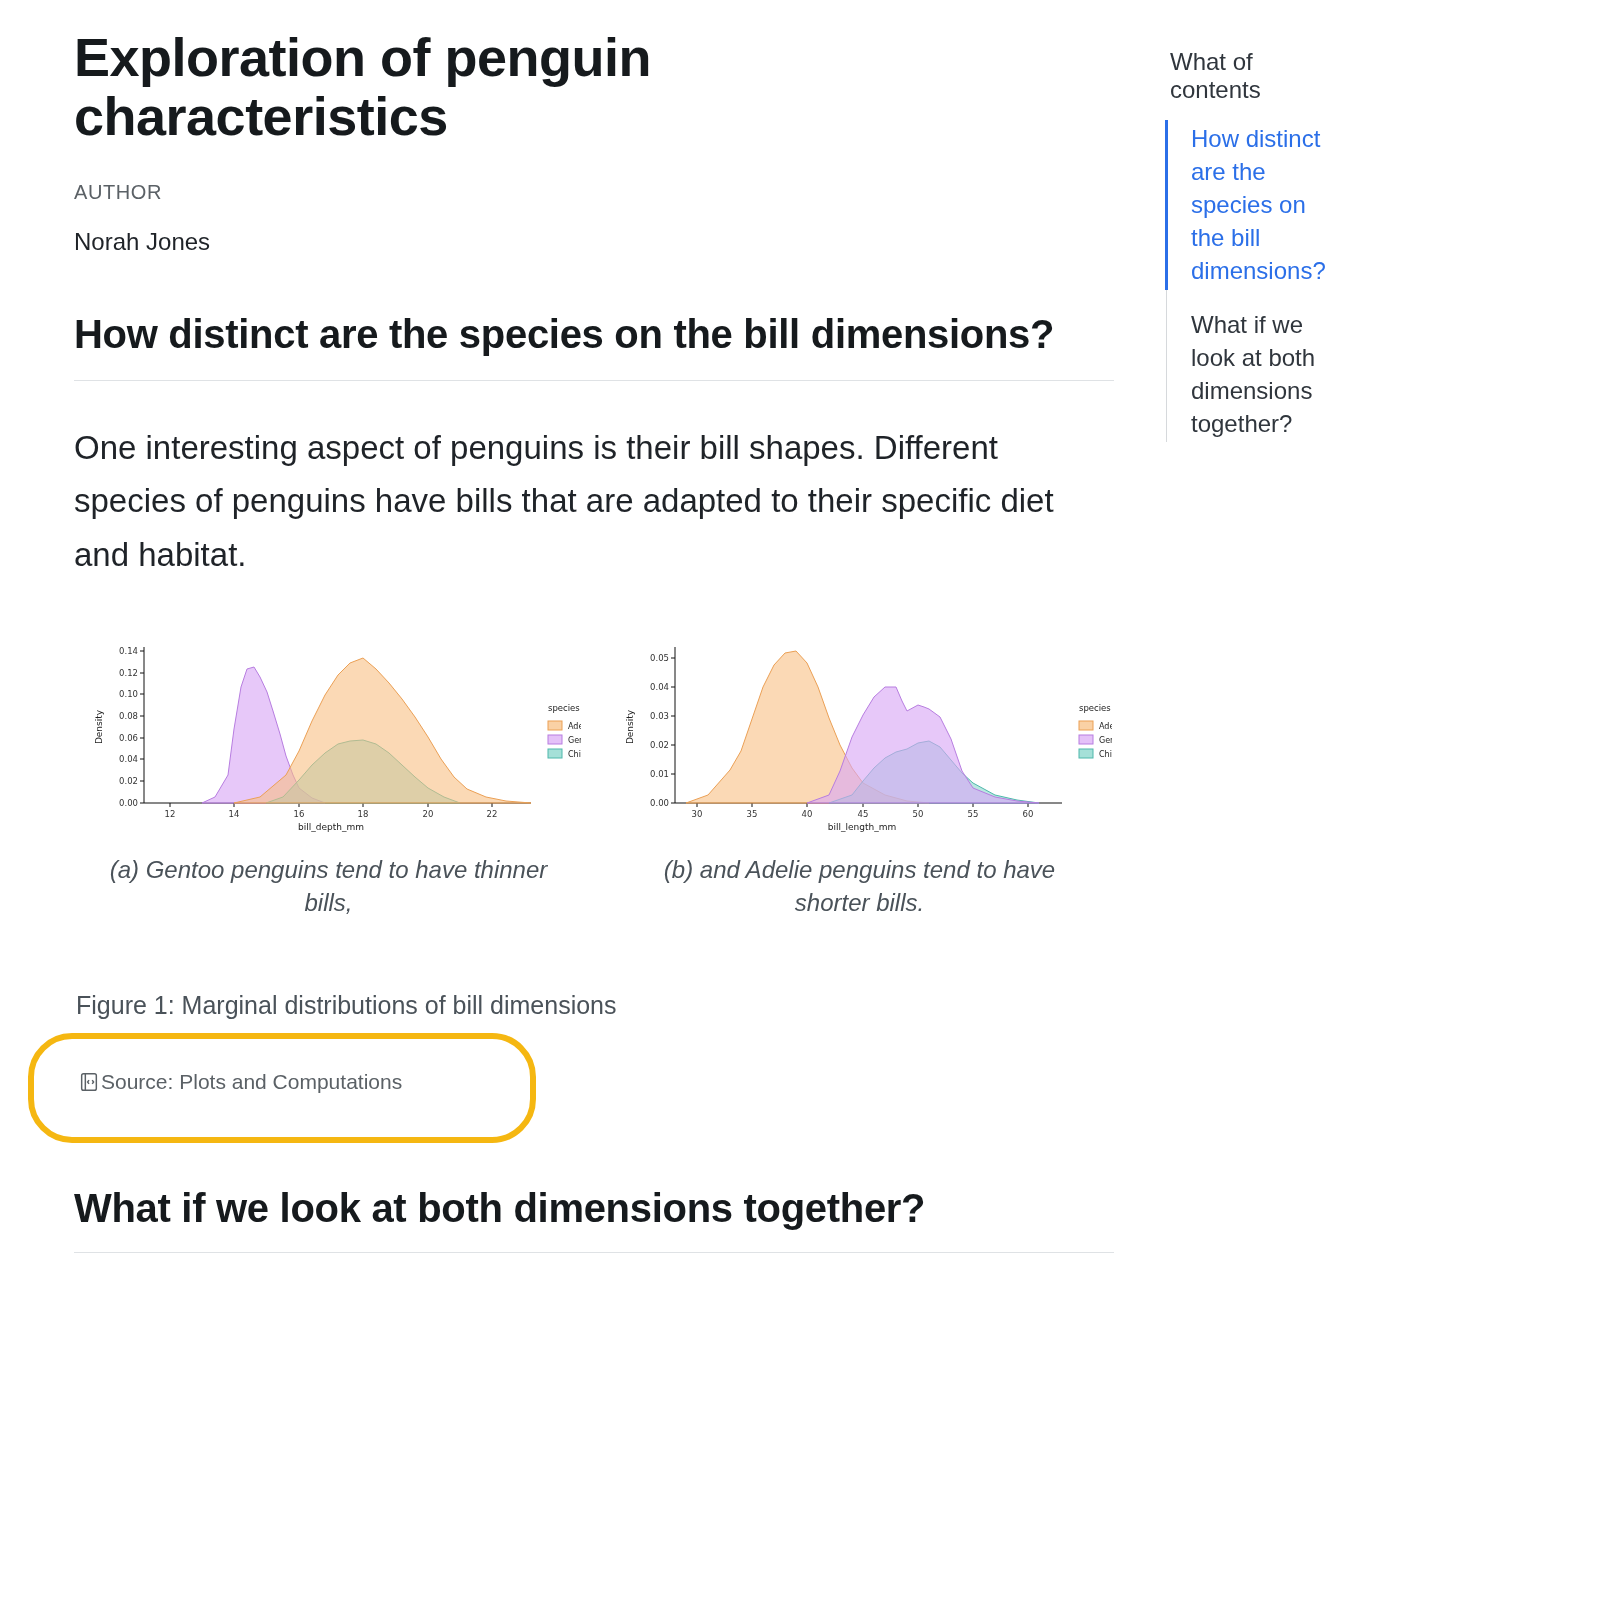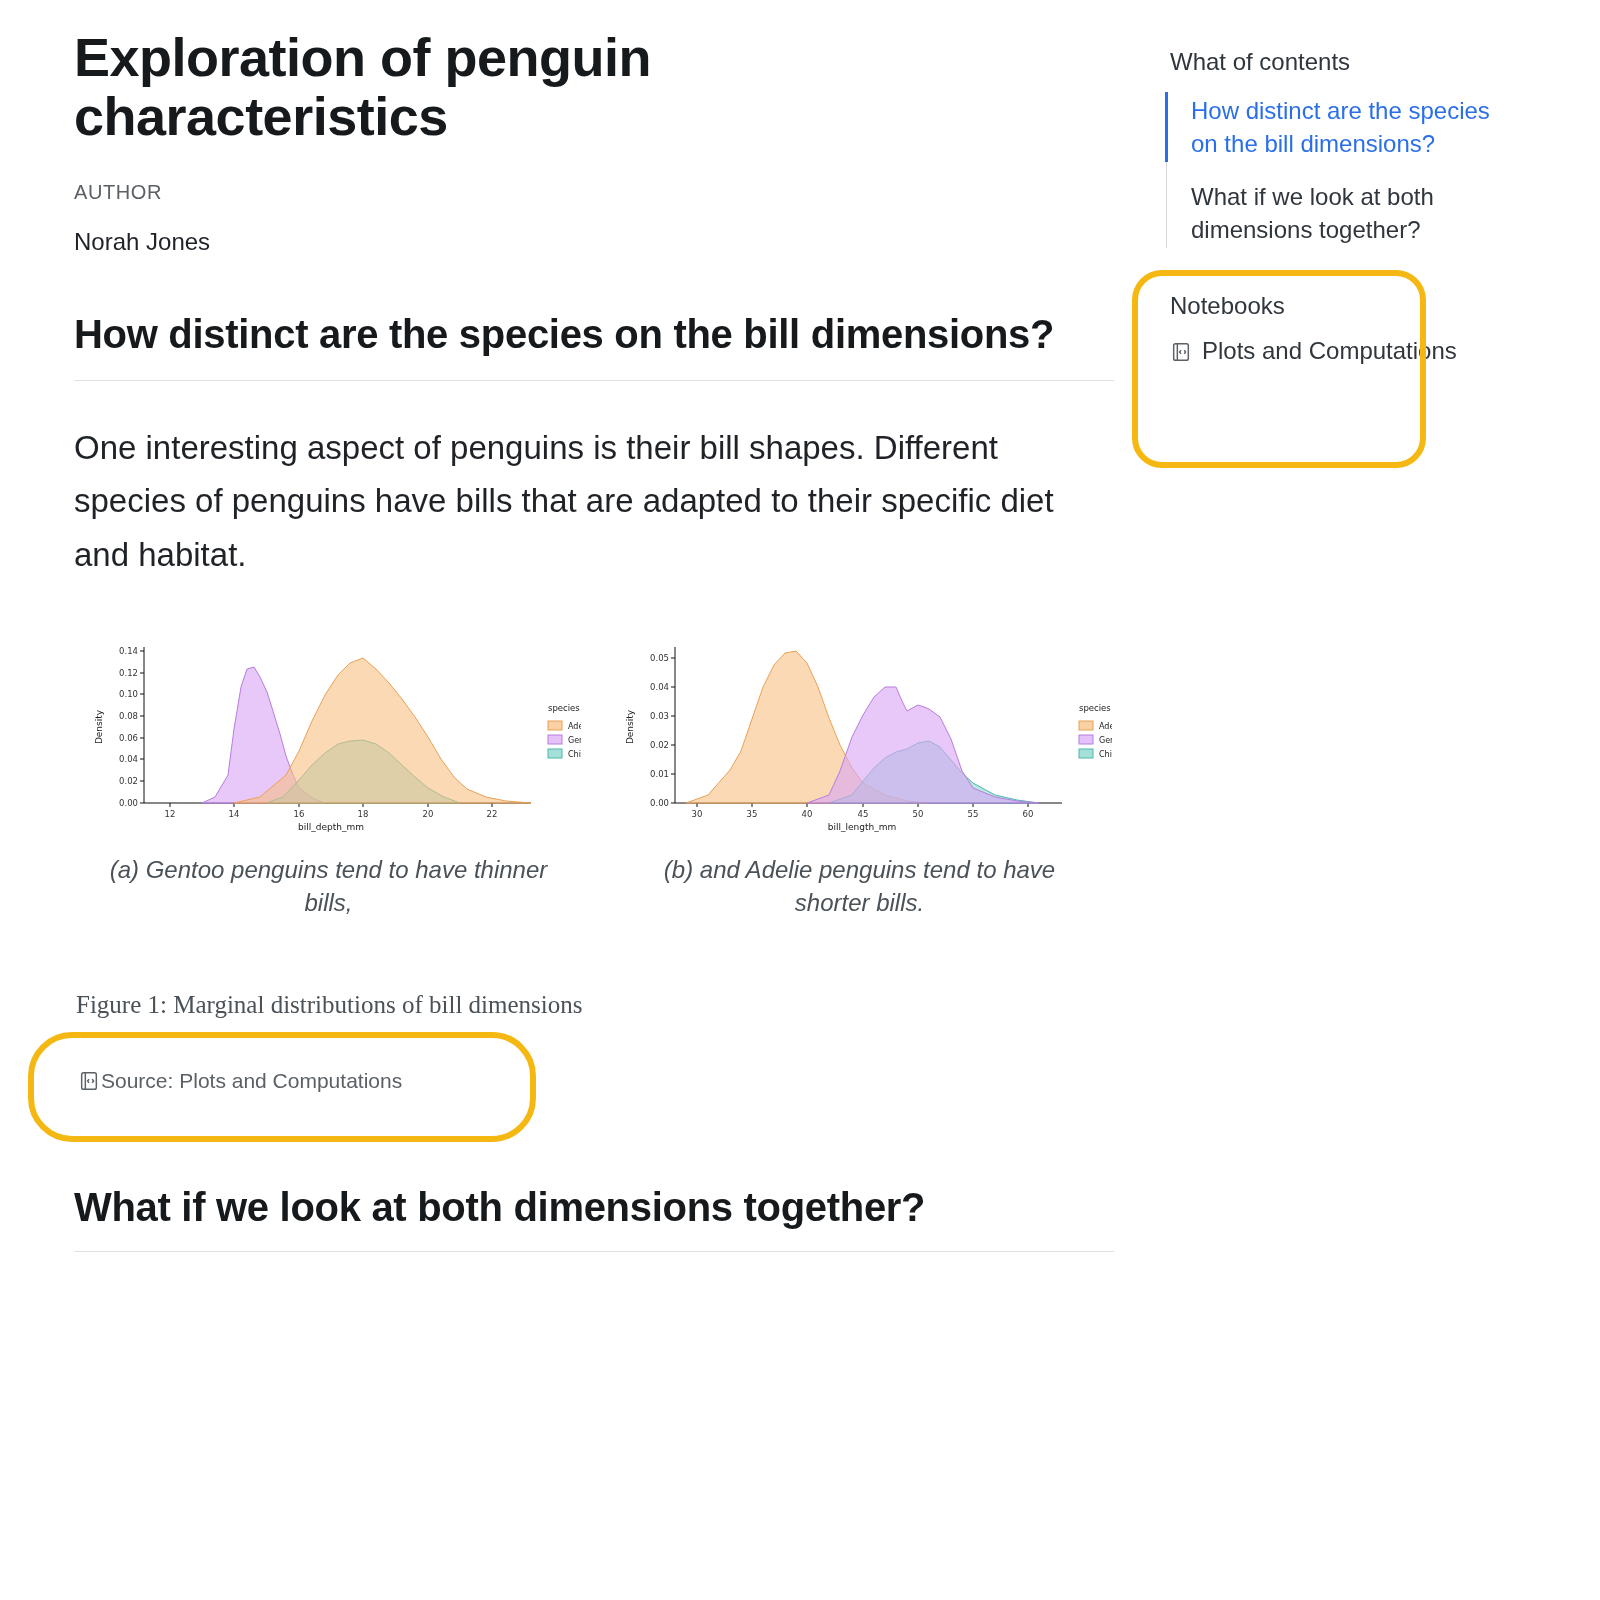--- a/index.html
+++ b/index.html
@@ -96,21 +96,20 @@
     color: #4a5259;
     text-align: center;
     line-height: 1.38;
     margin-top: 20px;
     padding: 0 18px;
   }
   .figcaption {
     font-size: 25px;
     color: #4a5259;
     margin: 72px 0 0 2px;
-    font-family: Liberation Serif, serif;
   }
 
   
   .source-wrap {
     position: relative;
     margin-top: 46px;
     margin-left: 2px;
     display: inline-block;
   }
   .source-line {
@@ -375,31 +374,16 @@
     </div>
 
     <div class="toc-col">
       <div class="toc-title">What of contents</div>
 
       <div class="toc-list">
         <div class="toc-item active">How distinct are the species on the bill dimensions?</div>
         <div class="toc-item">What if we look at both dimensions together?</div>
       </div>
 
-      <div class="notebooks-wrap">
-        <div class="highlight-ring ring-notebooks"></div>
-        <div class="notebooks-title">Notebooks</div>
-        <div class="nb-entry">
-          <span class="nb-icon">
-            <svg viewBox="0 0 24 24" width="22" height="22" fill="none" stroke="#5b6166" stroke-width="1.6">
-              <rect x="4" y="3" width="16" height="18" rx="2"></rect>
-              <line x1="8" y1="3" x2="8" y2="21"></line>
-              <polyline points="12,10 10.5,12 12,14"></polyline>
-              <polyline points="15.5,10 17,12 15.5,14"></polyline>
-            </svg>
-          </span>
-          <span>Plots and Computations</span>
-        </div>
-      </div>
     </div>
 
   </div>
 </div>
 
 </body></html>

